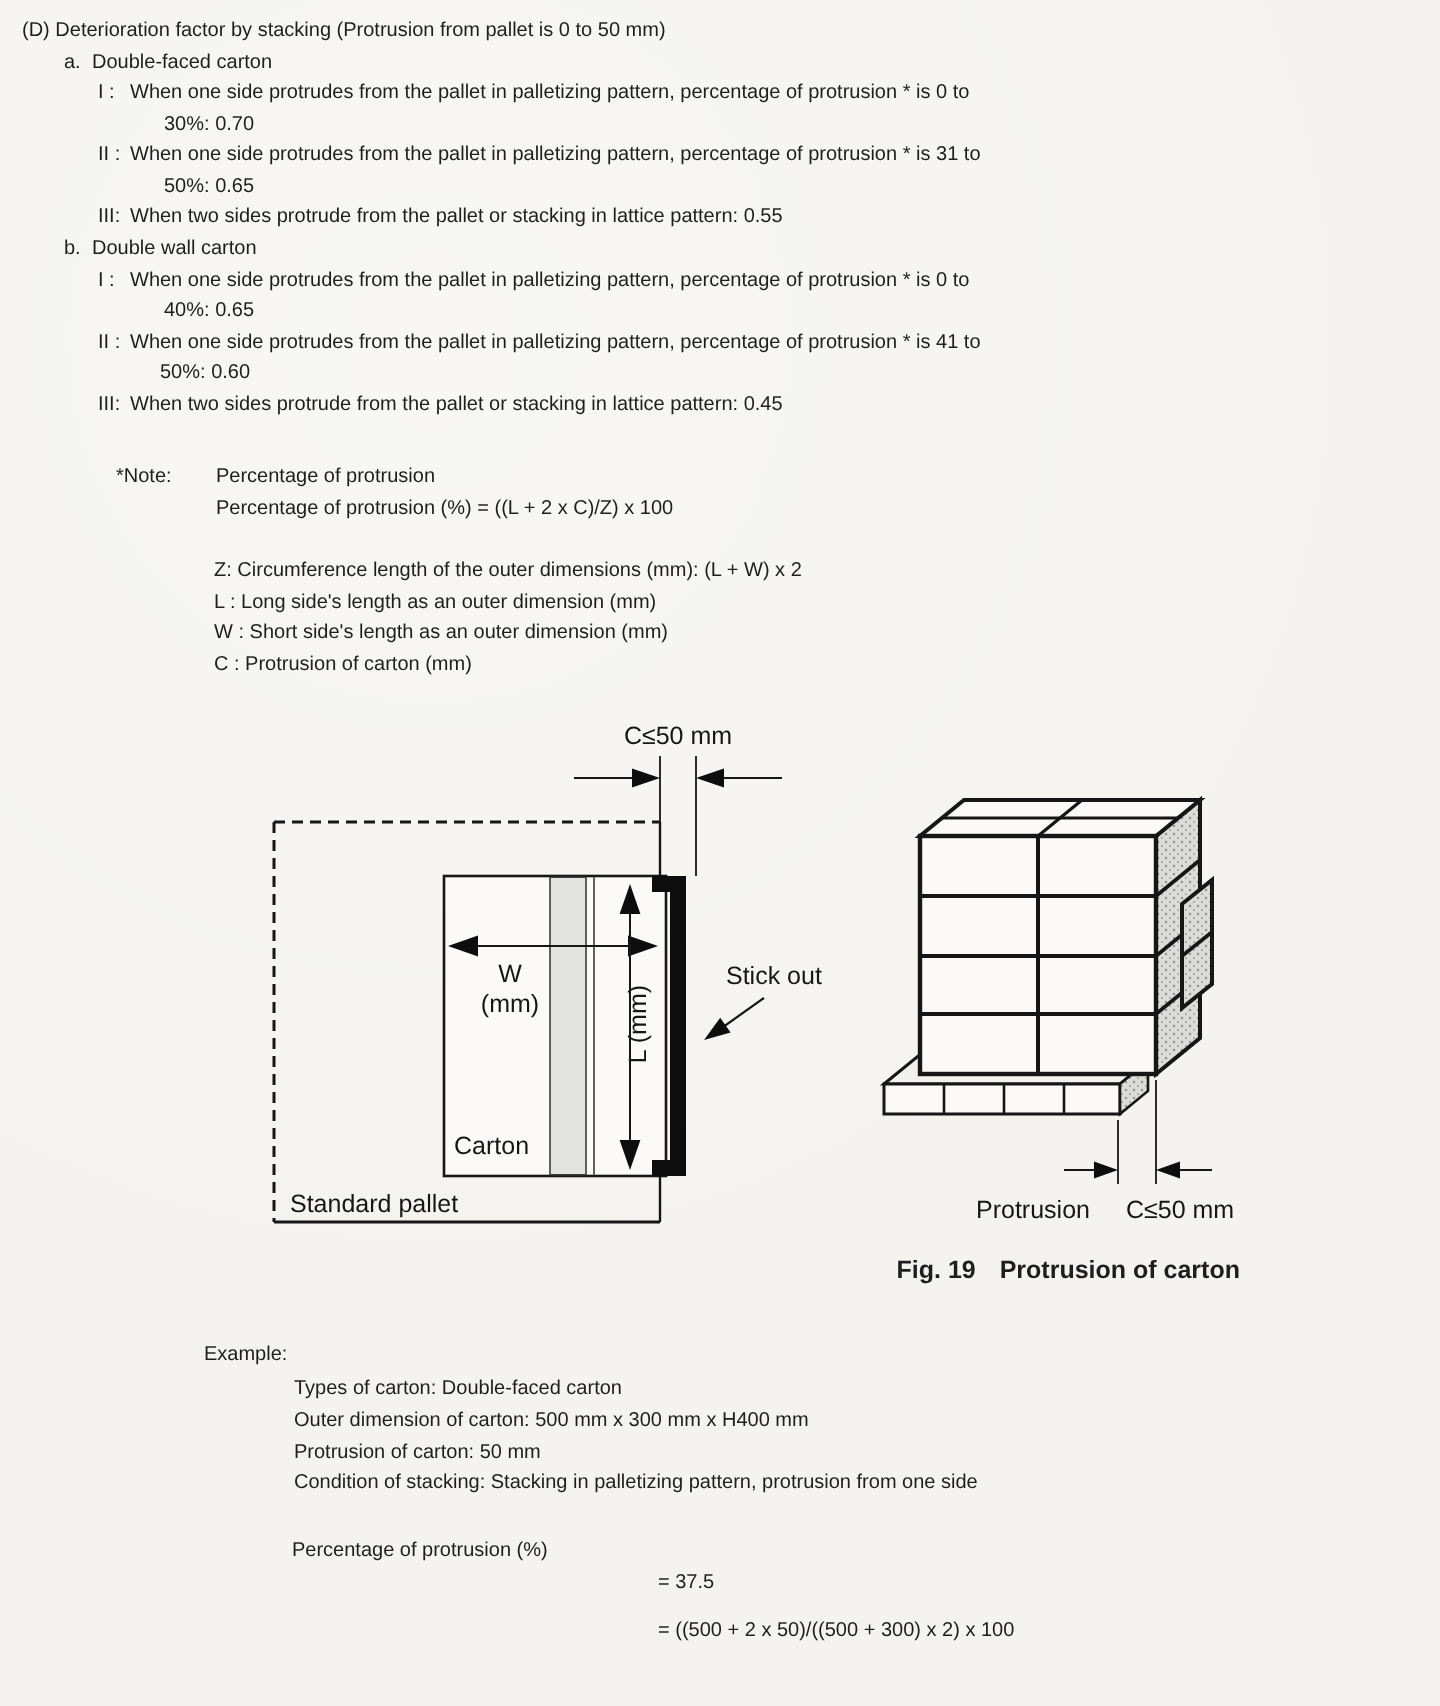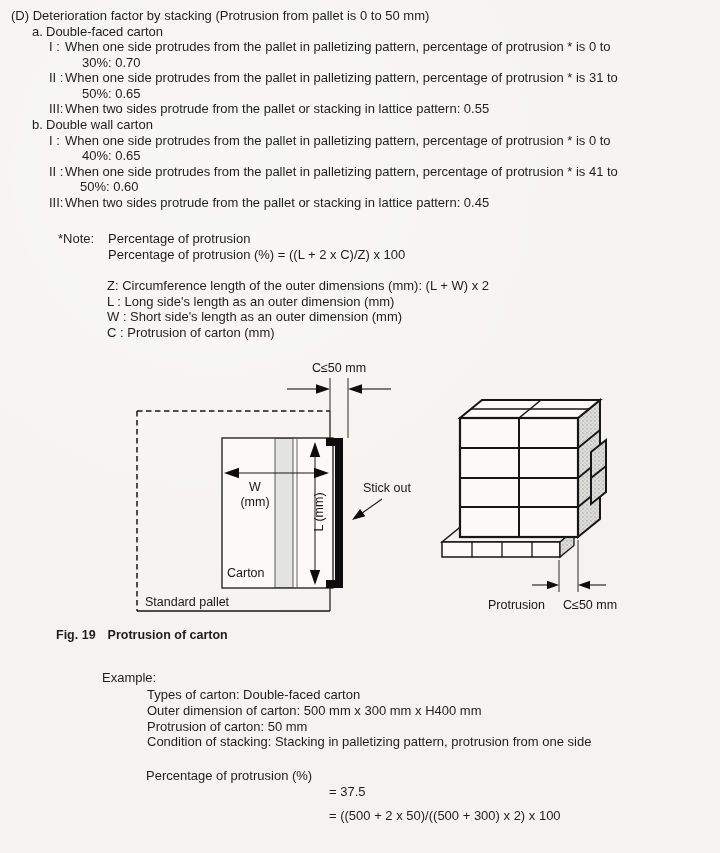--- a/index.html
+++ b/index.html
@@ -7,25 +7,25 @@
     width:720px;height:853px;
     background:#f5f4f1;
     font-family:"Liberation Sans","DejaVu Sans",sans-serif;
     color:#1e1e1e;
     -webkit-font-smoothing:antialiased;
   }
   .page{position:relative;width:720px;height:853px;overflow:hidden;
     background:
       radial-gradient(circle at 30% 20%, rgba(255,255,255,.35), rgba(255,255,255,0) 60%),
       #f4f3f0;}
-  .row{position:absolute;white-space:nowrap;font-size:13px;line-height:15px;height:16px;}
+  .row{position:absolute;white-space:nowrap;font-size:10px;line-height:15px;height:16px;}
   .marker{display:inline-block;min-width:16px;}
   .slabel{display:inline-block;min-width:14px;}
   .caption{position:absolute;left:0;top:628px;width:620px;box-sizing:border-box;
-    padding-left:26px;text-align:left;font-weight:bold;font-size:12.5px;margin-left:30px;}
+    padding-left:26px;text-align:right;font-weight:bold;font-size:12.5px;}
   .caption span{display:inline-block;}
   .caption .fignum{margin-right:12px;}
   .u{text-decoration:underline;text-underline-offset:2px;}
   svg{position:absolute;}
   svg text{font-family:"Liberation Sans","DejaVu Sans",sans-serif;fill:#161616;}
 </style>
 </head>
 <body>
 
 <div class="page">

